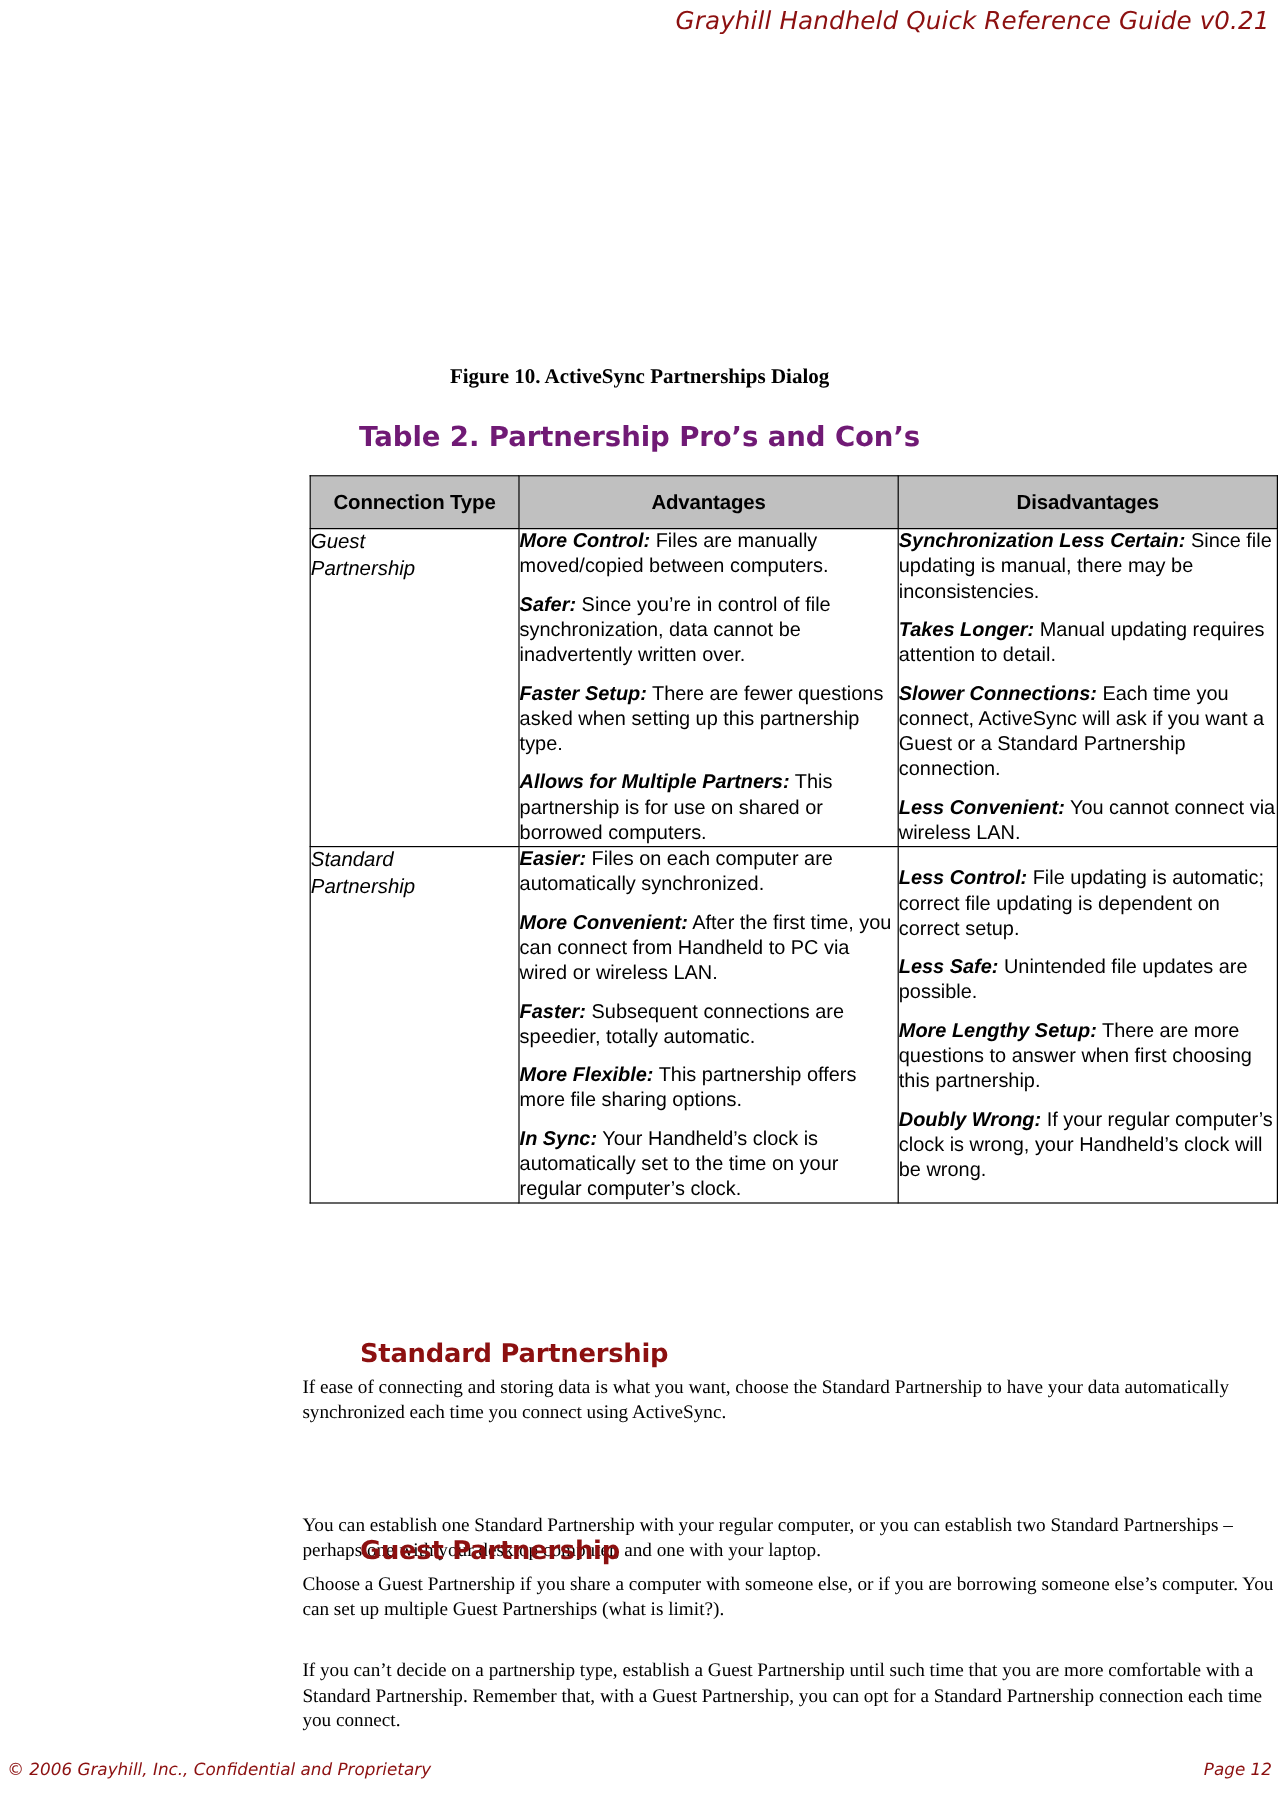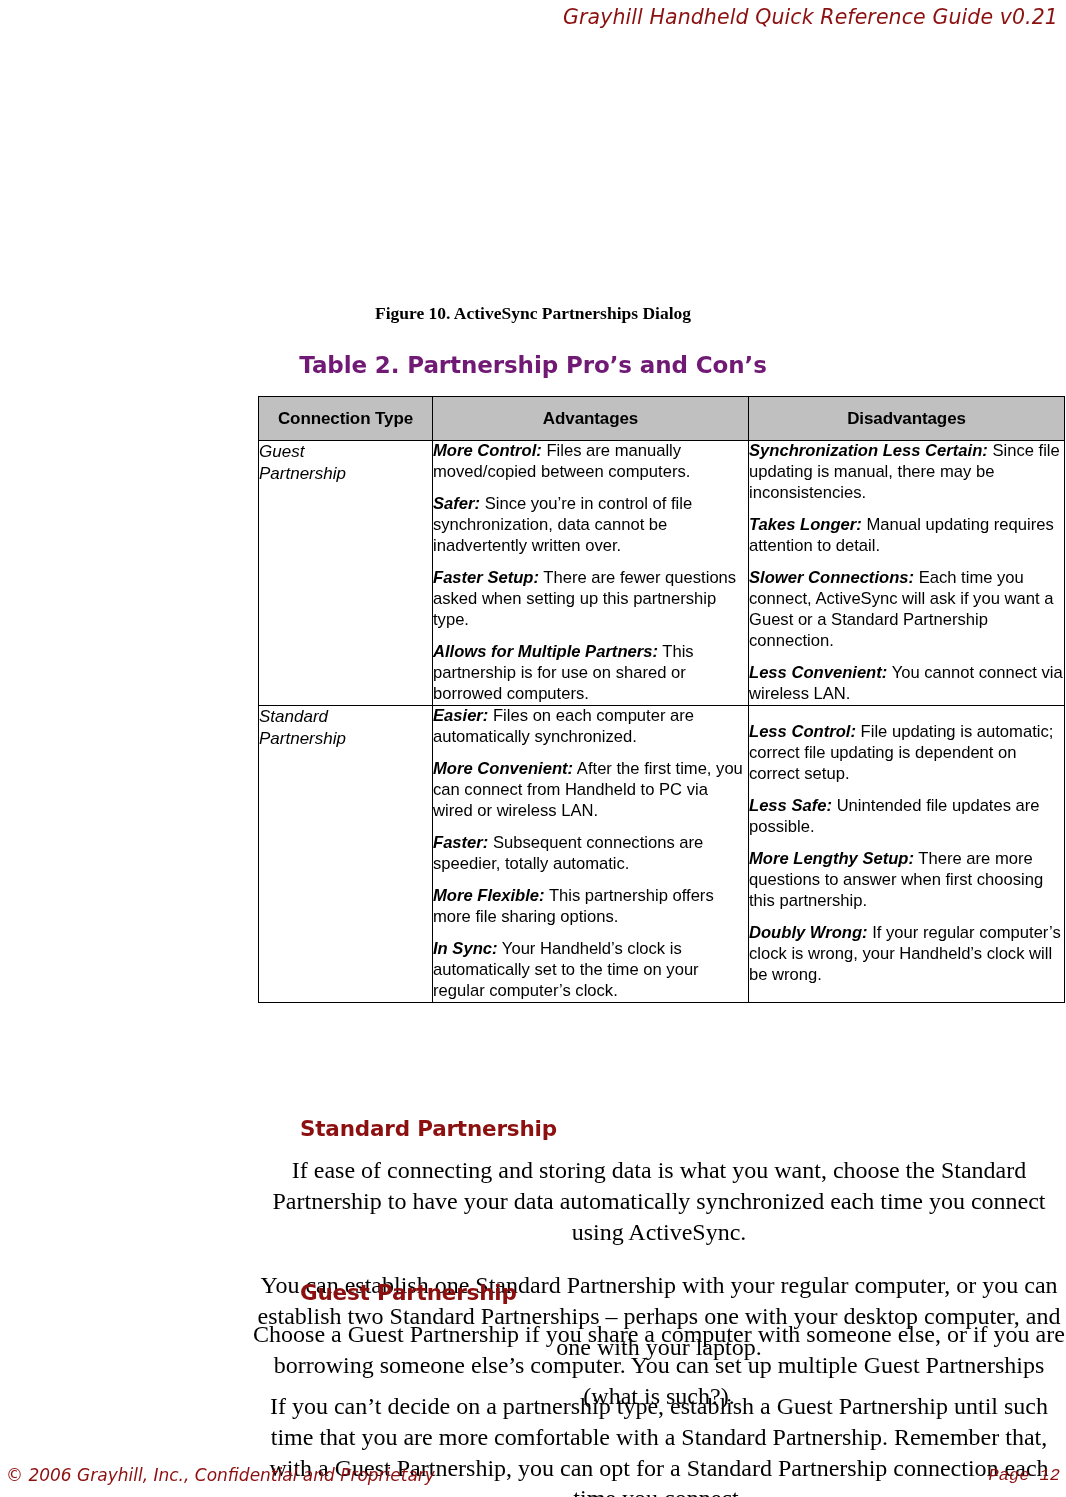--- a/index.html
+++ b/index.html
@@ -134,24 +134,24 @@
     font-size: 21.5px;
     color: #8c1010;
     letter-spacing: -0.2px;
     margin-left: 48px;
   }
   .body-para {
     position: absolute;
     left: 252px;
     width: 814px;
     font-family: "Liberation Serif", serif;
-    font-size: 24px;
+    font-size: 16px;
     line-height: 1.285;
     color: #000000;
-    text-align: center;
+    text-align: left;
   }
 
   #heading-standard { top: 1098px; }
   #para-standard-1  { top: 1131px; }
   #para-standard-2  { top: 1246px; }
   #heading-guest    { top: 1262px; }
   #para-guest-1     { top: 1295px; }
   #para-guest-2     { top: 1367px; }
 
   
@@ -161,25 +161,25 @@
     bottom: 8px;
     width: 1066px;
     height: 28px;
     box-sizing: border-box;
     padding: 0 6px 0 6px;
     display: flex;
     align-items: center;
     justify-content: space-between;
     font-family: "DejaVu Sans", sans-serif;
     font-style: italic;
-    font-size: 17px;
+    font-size: 14px;
     color: #8c1010;
   }
   .page-footer .copyright { white-space: nowrap; }
-  .page-footer .pagenum { white-space: nowrap; font-family: Liberation Mono, monospace; }
+  .page-footer .pagenum { white-space: nowrap; }
 </style>
 </head>
 <body>
 
 <div class="page-header">
   <span class="title">Grayhill Handheld Quick Reference Guide v0.21</span>
 </div>
 
 <div class="figure-caption">Figure 10.  ActiveSync Partnerships Dialog</div>
 
@@ -290,19 +290,19 @@
       </td>
     </tr>
   </tbody>
 </table>
 
 <h2 id="heading-standard" class="section-heading">Standard Partnership</h2>
 <p id="para-standard-1" class="body-para">If ease of connecting and storing data is what you want, choose the Standard Partnership to have your data automatically synchronized each time you connect using ActiveSync.</p>
 <p id="para-standard-2" class="body-para">You can establish one Standard Partnership with your regular computer, or you can establish two Standard Partnerships – perhaps one with your desktop computer, and one with your laptop.</p>
 
 <h2 id="heading-guest" class="section-heading">Guest Partnership</h2>
-<p id="para-guest-1" class="body-para">Choose a Guest Partnership if you share a computer with someone else, or if you are borrowing someone else’s computer.  You can set up multiple Guest Partnerships (what is such?).</p>
+<p id="para-guest-1" class="body-para">Choose a Guest Partnership if you share a computer with someone else, or if you are borrowing someone else’s computer.  You can set up multiple Guest Partnerships (what is limit?).</p>
 <p id="para-guest-2" class="body-para">If you can’t decide on a partnership type, establish a Guest Partnership until such time that you are more comfortable with a Standard Partnership.  Remember that, with a Guest Partnership, you can opt for a Standard Partnership connection each time you connect.</p>
 
 <div class="page-footer">
   <span class="copyright">© 2006 Grayhill, Inc., Confidential and Proprietary</span>
   <span class="pagenum">Page 12</span>
 </div>
 
 </body></html>

